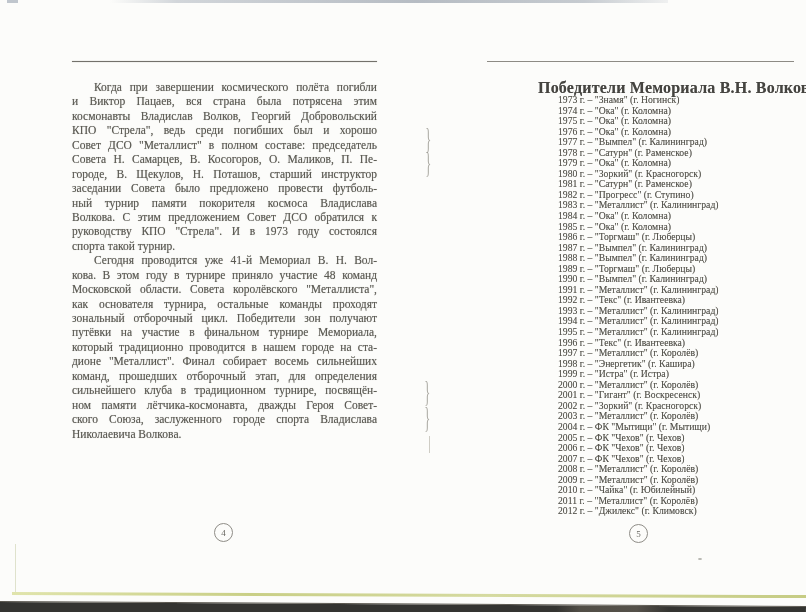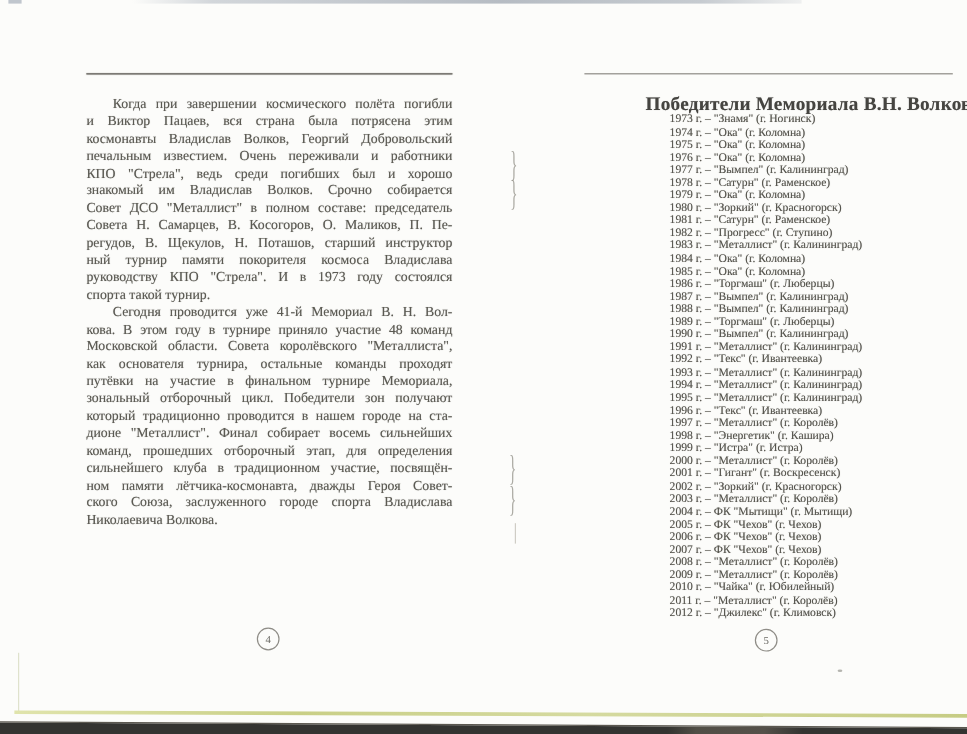--- a/index.html
+++ b/index.html
@@ -66,41 +66,41 @@
   <div class="top-band"></div>
   <div class="top-speck"></div>
 
   <div>
     <div class="rule rule-left"></div>
     <div class="body-text" id="left-text">
         <div>
           <div class="tline first">Когда при завершении космического полёта погибли</div>
           <div class="tline">и Виктор Пацаев, вся страна была потрясена этим</div>
           <div class="tline">космонавты Владислав Волков, Георгий Добровольский</div>
-          <div class="tline">печальным известием. Очень переживали и работники</div>
           <div class="tline">КПО "Стрела", ведь среди погибших был и хорошо</div>
-          <div class="tline">знакомый им Владислав Волков. Срочно собирается</div>
           <div class="tline">Совет ДСО "Металлист" в полном составе: председатель</div>
           <div class="tline">Совета Н. Самарцев, В. Косогоров, О. Маликов, П. Пе-</div>
-          <div class="tline">регудов, В. Щекулов, Н. Поташов, старший инструктор</div>
+          <div class="tline">городе, В. Щекулов, Н. Поташов, старший инструктор</div>
+          <div class="tline">заседании Совета было предложено провести футболь-</div>
           <div class="tline">ный турнир памяти покорителя космоса Владислава</div>
+          <div class="tline">Волкова. С этим предложением Совет ДСО обратился к</div>
           <div class="tline">руководству КПО "Стрела". И в 1973 году состоялся</div>
           <div class="tline last">спорта такой турнир.</div>
         </div>
         <div>
           <div class="tline first">Сегодня проводится уже 41-й Мемориал В. Н. Вол-</div>
           <div class="tline">кова. В этом году в турнире приняло участие 48 команд</div>
           <div class="tline">Московской области. Совета королёвского "Металлиста",</div>
           <div class="tline">как основателя турнира, остальные команды проходят</div>
+          <div class="tline">зональный отборочный цикл. Победители зон получают</div>
           <div class="tline">путёвки на участие в финальном турнире Мемориала,</div>
-          <div class="tline">зональный отборочный цикл. Победители зон получают</div>
           <div class="tline">который традиционно проводится в нашем городе на ста-</div>
           <div class="tline">дионе "Металлист". Финал собирает восемь сильнейших</div>
           <div class="tline">команд, прошедших отборочный этап, для определения</div>
-          <div class="tline">сильнейшего клуба в традиционном участие, посвящён-</div>
+          <div class="tline">сильнейшего клуба в традиционном турнире, посвящён-</div>
           <div class="tline">ном памяти лётчика-космонавта, дважды Героя Совет-</div>
           <div class="tline">ского Союза, заслуженного городе спорта Владислава</div>
           <div class="tline last">Николаевича Волкова.</div>
         </div>
       </div>
     <div class="page-circle circle-left">
       <span>4</span>
     </div>
   </div>
 

